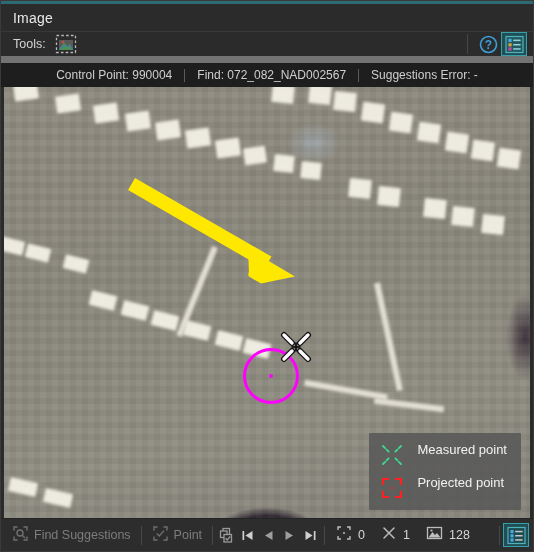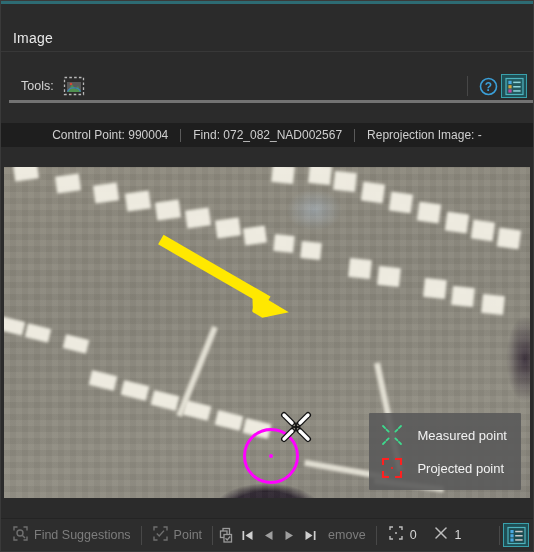--- a/index.html
+++ b/index.html
@@ -7,21 +7,21 @@
     width: 534px; height: 552px;
     background: #1b1b1b;
     font-family: "Liberation Sans", sans-serif;
     overflow: hidden;
   }
   #app {
     position: relative;
     width: 534px; height: 552px;
     background: #2b2b2b;
     border: 1px solid #3a3a3a;
-    display: flex; flex-direction: column; gap: 20px;
+    display: flex; flex-direction: column;
   }
 
   
   .accent-bar {
     height: 3px; width: 100%;
     background: #2d6b73;
     flex: 0 0 auto;
   }
 
   
@@ -39,22 +39,21 @@
     letter-spacing: .2px;
   }
 
   
   .tools-bar {
     flex: 0 0 auto;
     height: 31px;
     background: #2b2b2b;
     display: flex; align-items: center;
     padding: 0 6px 0 12px;
-    border-bottom: 3px solid #737373;
-    margin-left: 8px;
+    border-bottom: 7px solid #737373;
   }
   .tools-label {
     color: #d4d4d4; font-size: 12.5px; margin-right: 7px;
   }
   .tool-btn {
     width: 26px; height: 24px;
     display: flex; align-items: center; justify-content: center;
     cursor: pointer;
   }
   .spacer { flex: 1 1 auto; }
@@ -163,21 +162,21 @@
   .legend {
     position: absolute;
     right: 9px; bottom: 8px;
     background: rgba(90,90,90,.90);
     padding: 9px 14px 9px 10px;
     display: flex; flex-direction: column;
     gap: 7px;
     border-radius: 1px;
   }
   .legend-row {
-    display: flex; align-items: center; gap: 12px;
+    display: flex; gap: 12px;
   }
   .legend-glyph {
     width: 26px; height: 26px;
     display: flex; align-items: center; justify-content: center;
     flex: 0 0 26px;
   }
   .legend-text {
     color: #f2f2f2; font-size: 13px; white-space: nowrap;
   }
 
@@ -259,21 +258,21 @@
         <rect x="8.2" y="13.2" width="7.4" height="1.5" fill="#8fd4da"></rect>
       </svg>
     </div>
   </div>
 
   <div class="status-strip">
     <span class="seg">Control Point: 990004</span>
     <span class="sep"></span>
     <span class="seg">Find: 072_082_NAD002567</span>
     <span class="sep"></span>
-    <span class="seg">Reprojection Image: -</span>
+    <span class="seg">Suggestions Error: -</span>
   </div>
 
   <div class="viewport">
     <div class="photo"></div>
 
     <div class="dash" style="left:10px;  top:-4px;  width:24px; height:17px; transform:rotate(-8deg);"></div>
     <div class="dash" style="left:52px;  top:8px;   width:24px; height:17px; transform:rotate(-8deg);"></div>
     <div class="dash" style="left:90px;  top:17px;  width:24px; height:18px; transform:rotate(-8deg);"></div>
     <div class="dash" style="left:122px; top:25px;  width:24px; height:18px; transform:rotate(-8deg);"></div>
     <div class="dash" style="left:152px; top:34px;  width:24px; height:18px; transform:rotate(-8deg);"></div>
@@ -449,23 +448,20 @@
       </svg>
     </div>
 
     <div class="nav-btn">
       <svg width="15" height="15" viewBox="0 0 15 15">
         <path d="M2.5 3 L2.5 12 L9.5 7.5 Z" fill="#cfcfcf"></path>
         <rect x="10.8" y="3" width="1.7" height="9" fill="#cfcfcf"></rect>
       </svg>
     </div>
 
-    <div class="bb-btn disabled">
-      <span>emove</span>
-    </div>
 
     <div class="bb-sep"></div>
 
     <div class="count-grp">
       <span>
         <svg width="16" height="16" viewBox="0 0 16 16">
           <g fill="none" stroke="#bdbdbd" stroke-width="1.4">
             <path d="M2 5 V2 H5"></path>
               <path d="M11 2 H14 V5"></path>
             <path d="M14 11 V14 H11"></path>
@@ -482,20 +478,30 @@
         <svg width="16" height="16" viewBox="0 0 16 16">
           <g stroke="#bdbdbd" stroke-width="1.5" stroke-linecap="round">
             <line x1="3" y1="3" x2="13" y2="13"></line>
               <line x1="13" y1="3" x2="3" y2="13"></line>
           </g>
         </svg>
       </span>
       <span class="count-val">1</span>
     </div>
 
+    <div class="count-grp">
+      <span>
+        <svg width="17" height="16" viewBox="0 0 17 16">
+          <rect x="1.5" y="2.5" width="14" height="11" fill="none" stroke="#bdbdbd" stroke-width="1.3"></rect>
+          <path d="M2.5 12.5 L6.5 7 L9 10 L11 8 L14.5 12.5 Z" fill="#bdbdbd"></path>
+          <circle cx="5.5" cy="5.5" r="1.1" fill="#bdbdbd"></circle>
+        </svg>
+      </span>
+      <span class="count-val">128</span>
+    </div>
 
     <div class="bb-spacer"></div>
     <div class="bb-sep"></div>
 
     <div class="icon-btn active">
       <svg width="19" height="19" viewBox="0 0 19 19">
         <rect x="1" y="1.5" width="17" height="16" fill="#1d4b50" stroke="#4fb3be" stroke-width="1.2"></rect>
         <rect x="3.4" y="4" width="3.2" height="3.2" fill="#4aa8e0"></rect>
         <rect x="3.4" y="8.2" width="3.2" height="3.2" fill="#4aa8e0"></rect>
         <rect x="3.4" y="12.4" width="3.2" height="3.2" fill="#4aa8e0"></rect>

